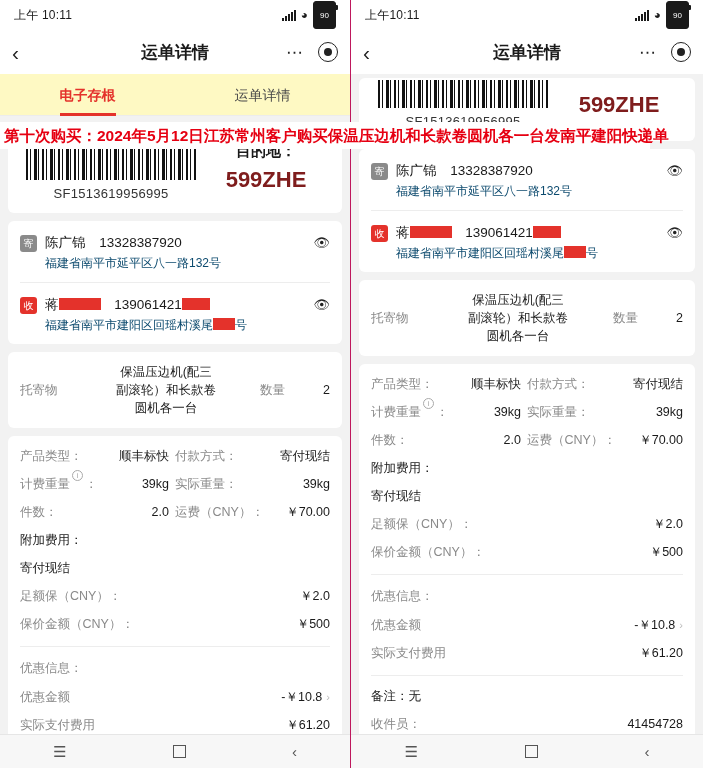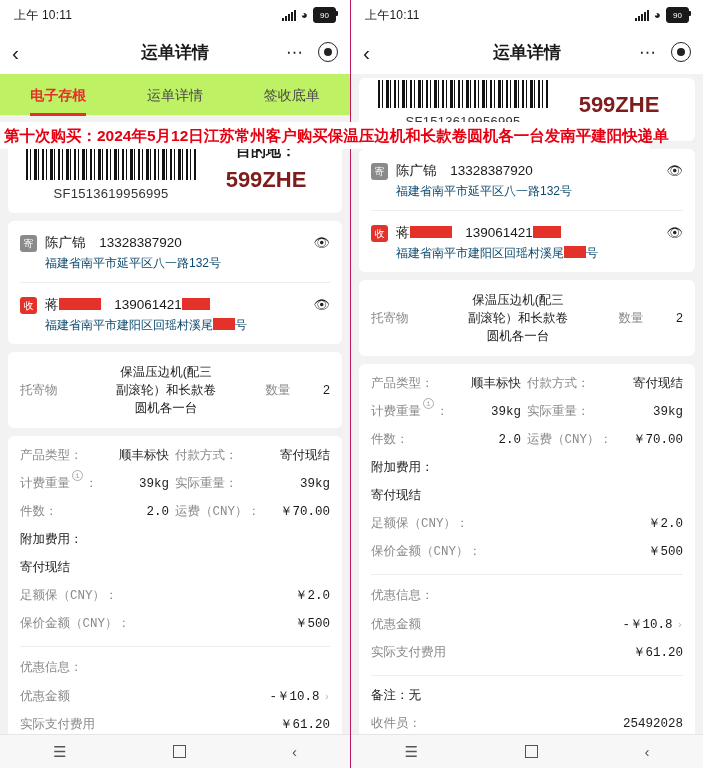--- a/index.html
+++ b/index.html
@@ -25,21 +25,21 @@
   .sig-bars { display: flex; align-items: flex-end; gap: 1px; height: 11px; }
   .sig-bars i { display: block; width: 2px; background: #1a1a1a; }
   .sig-bars i:nth-child(1){height:3px}
   .sig-bars i:nth-child(2){height:5px}
   .sig-bars i:nth-child(3){height:7px}
   .sig-bars i:nth-child(4){height:9px}
   .sig-bars i:nth-child(5){height:11px}
   .wifi-ico { font-size: 12px; line-height: 1; }
   .battery {
     border: 1px solid #1a1a1a; border-radius: 3px;
-    width: 23px; height: 16px; position: relative;
+    width: 23px; height: 28px; position: relative;
     display: flex; align-items: center; justify-content: center;
     font-size: 8px; color: #fff; background: #1a1a1a;
   }
   .battery:after {
     content: ""; position: absolute; right: -3px; top: 3px;
     width: 2px; height: 5px; background: #1a1a1a; border-radius: 0 1px 1px 0;
   }
 
   
   .navbar {
@@ -55,21 +55,21 @@
   .nav-actions { margin-left: auto; display: flex; align-items: center; gap: 14px; z-index: 2; }
   .dots { font-size: 17px; letter-spacing: 1px; color: #222; }
   .circle-target {
     width: 20px; height: 20px; border: 1.6px solid #222; border-radius: 50%;
     display: flex; align-items: center; justify-content: center;
   }
   .circle-target span { width: 8px; height: 8px; background: #222; border-radius: 50%; display: block; }
 
   
   .tabs {
-    height: 42px; background: #bef264; display: flex;
+    height: 42px; background: #fef9c3; display: flex;
     align-items: center; border-bottom: 1px solid #ececec;
   }
   .tab {
     flex: 1; text-align: center; font-size: 14px; color: #4a4a4a;
     position: relative; line-height: 42px;
   }
   .tab.active { color: #e4322b; font-weight: 700; }
   .tab.active:after {
     content: ""; position: absolute; left: 50%; transform: translateX(-50%);
     bottom: 0; width: 56px; height: 2.5px; background: #e4322b;
@@ -117,25 +117,25 @@
   .addr-name { font-size: 13.5px; color: #1a1a1a; line-height: 19px; }
   .addr-name .phone { margin-left: 10px; text-align: right; }
   .addr-detail { font-size: 12px; color: #0c4a6e; line-height: 18px; margin-top: 2px; }
   .eye { width: 18px; flex: none; color: #222; font-size: 13px; text-align: right; margin-top: 2px; }
   .mask { display: inline-block; background: #e4322b; height: 12px; vertical-align: -1px; }
 
   
   .kv-row { display: flex; align-items: center; padding: 11px 12px; font-size: 12.5px; }
   .kv-label { color: #8a8a8a; width: 52px; flex: none; }
   .kv-mid { flex: 1; text-align: center; color: #1a1a1a; line-height: 18px; }
-  .kv-qty-label { color: #8a8a8a; width: 36px; text-align: center; }
+  .kv-qty-label { color: #8a8a8a; width: 36px; text-align: left; }
   .kv-qty-val { color: #1a1a1a; width: 34px; text-align: right; }
 
   
-  .info { padding: 6px 12px 8px 12px; font-family: Liberation Mono, monospace; }
+  .info { padding: 6px 12px 8px 12px; }
   .irow { display: flex; font-size: 12.5px; line-height: 28px; }
   .icell { display: flex; width: 50%; }
   .icell.full { width: 100%; }
   .ikey { color: #8a8a8a; flex: none; }
   .ival { color: #1a1a1a; margin-left: auto; padding-right: 6px; }
   .icell:last-child .ival { padding-right: 0; }
   .icell.full .ival { padding-right: 0; }
   .iinfo {
     display: inline-block; width: 11px; height: 11px; border: 1px solid #aaa;
     border-radius: 50%; font-size: 8px; line-height: 9px; text-align: center;
@@ -189,21 +189,20 @@
         <span class="dots">⋯</span>
         <span class="circle-target">
             <span></span>
           </span>
       </div>
     </div>
 
     <div class="tabs">
       <div class="tab active">电子存根</div>
       <div class="tab">运单详情</div>
-      <div class="tab">签收底单</div>
     </div>
 
     <div class="scroll-clip">
       <div class="content">
 
         <div class="card">
           <div class="barcode-row">
             <div class="barcode-col">
               <div class="barcode"></div>
               <div class="barcode-num">SF1513619956995</div>
@@ -481,21 +480,21 @@
                 <span class="ival">￥61.20</span>
               </div>
             </div>
           </div>
           <div class="divider"></div>
           <div class="info">
             <div class="solo">备注：无</div>
             <div class="irow">
               <div class="icell full">
                 <span class="ikey">收件员：</span>
-                <span class="ival">25492028</span>
+                <span class="ival">41454728</span>
               </div>
             </div>
             <div class="irow">
               <div class="icell full">
                 <span class="ikey">寄件时间：</span>
                 <span class="ival">2024-05-12 17:56:21</span>
               </div>
             </div>
           </div>
         </div>

